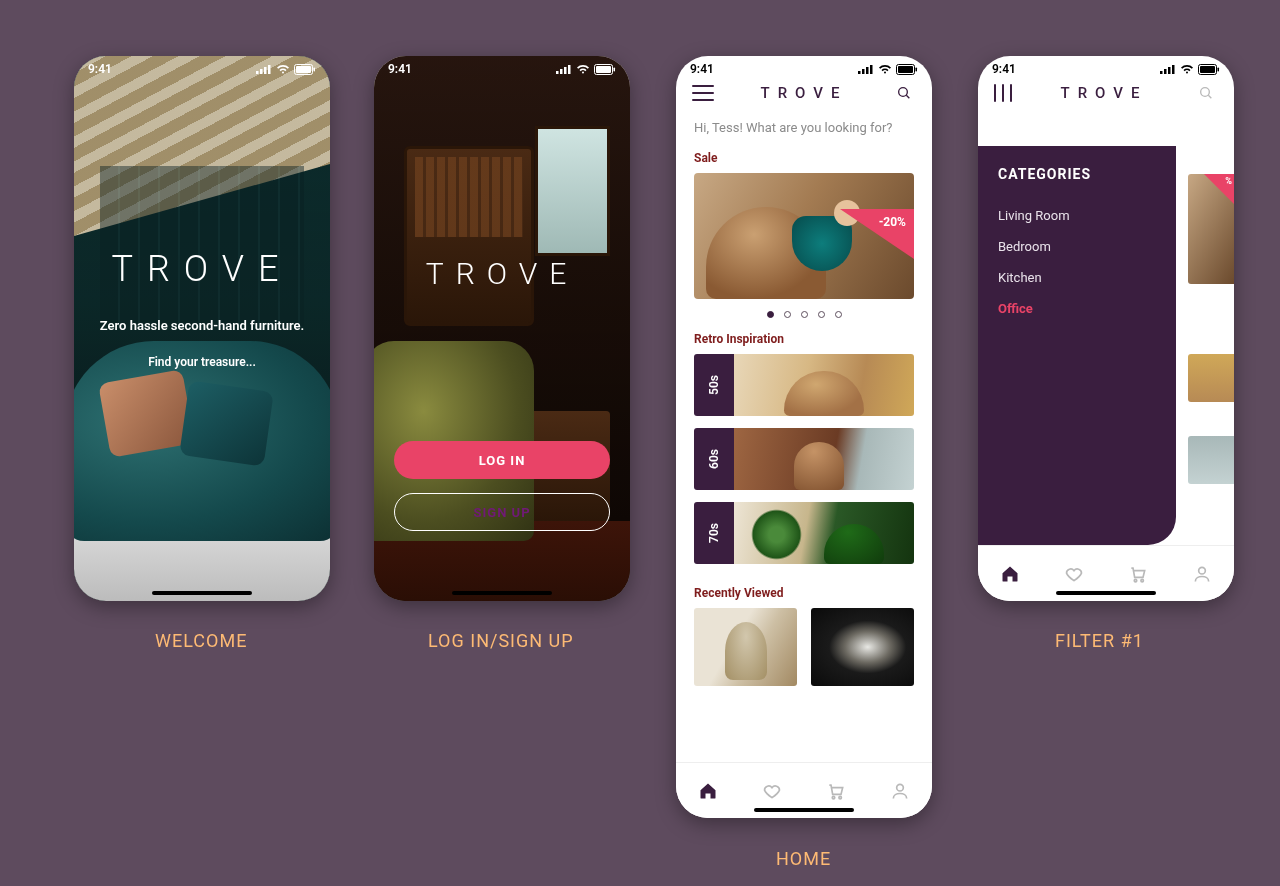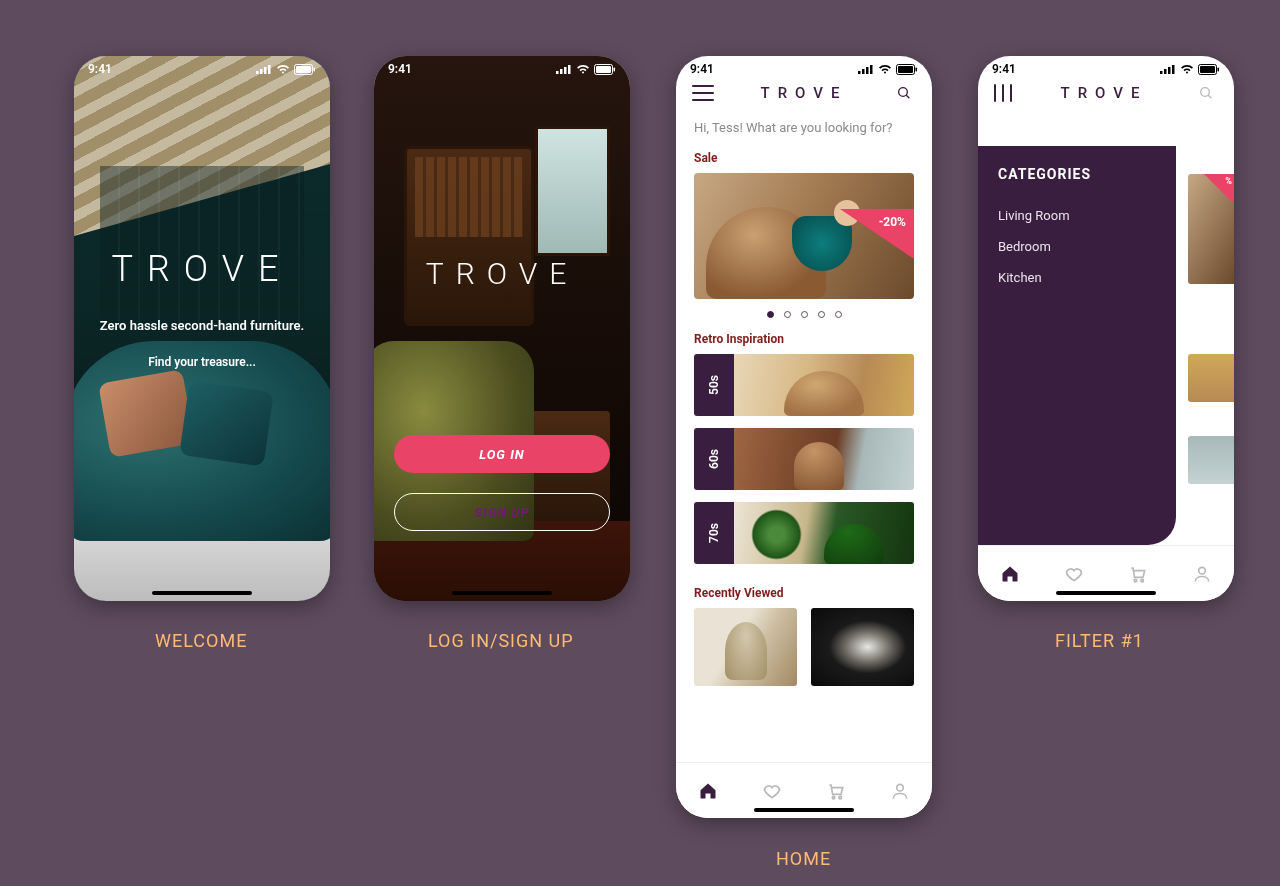--- a/index.html
+++ b/index.html
@@ -95,21 +95,21 @@
   .armchair { position:absolute; bottom:60px; left:-10px; width:170px; height:200px;
     background:radial-gradient(ellipse at 35% 35%,#8a8b3f,#4c4e20 60%,#2f3113);
     border-radius:30px 30px 10px 10px; }
   .table2 { position:absolute; bottom:80px; right:20px; width:90px; height:110px;
     background:linear-gradient(#4a2a14,#2a1608); border-radius:4px; }
   .floor2 { position:absolute; bottom:0; left:0; right:0; height:80px;
     background:linear-gradient(#3d1409,#2a0e05); }
 
   .brand2 { position:absolute; top:200px; left:0; right:0; text-align:center; color:#fff;
     font-size:30px; letter-spacing:12px; font-weight:300; z-index:3; }
-  .btn-stack { position:absolute; left:20px; right:20px; bottom:70px; z-index:3; display:flex; flex-direction:column; gap:20px;font-style:italic; }
+  .btn-stack { position:absolute; left:20px; right:20px; bottom:70px; z-index:3; display:flex; flex-direction:column; gap:14px; }
   .btn { height:38px; border-radius:19px; display:flex; align-items:center; justify-content:center;
     font-size:13px; font-weight:700; letter-spacing:1px; cursor:pointer; }
   .btn-primary { background:#e94367; color:#fff; }
   .btn-outline { border:1.5px solid #fff; color:#701a75; }
 
   .home-indicator { position:absolute; bottom:6px; left:50%; transform:translateX(-50%);
     width:100px; height:4px; border-radius:2px; background:#000; }
 
   
   .topbar { display:flex; align-items:center; justify-content:space-between; padding:6px 16px 8px; }
@@ -401,20 +401,21 @@
       </div>
     <div class="peek p2"></div>
     <div class="peek p3"></div>
   </div>
 
   <div class="drawer">
     <h3>CATEGORIES</h3>
     <div class="cat">Living Room</div>
     <div class="cat">Bedroom</div>
     <div class="cat">Kitchen</div>
+    <div class="cat active">Office</div>
   </div>
 
   <div class="tabbar">
     <div class="tab">
       <svg viewBox="0 0 24 24" fill="#3a1e3f">
           <path d="M3 11 12 3l9 8v9a1 1 0 01-1 1h-5v-6H9v6H4a1 1 0 01-1-1z"></path>
         </svg>
     </div>
     <div class="tab">
       <svg viewBox="0 0 24 24" fill="none" stroke="#b9b9b9" stroke-width="2">

